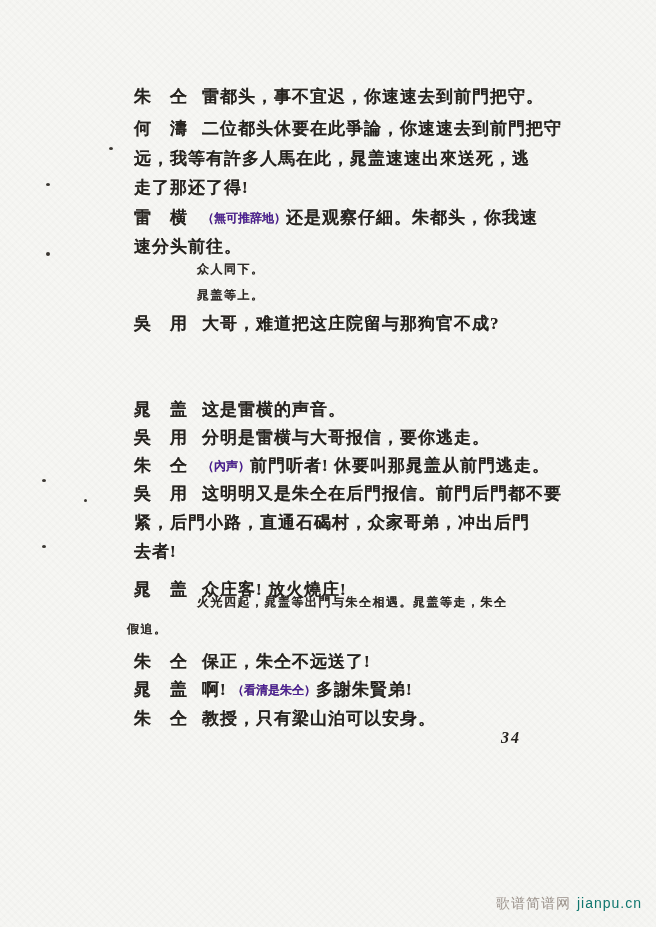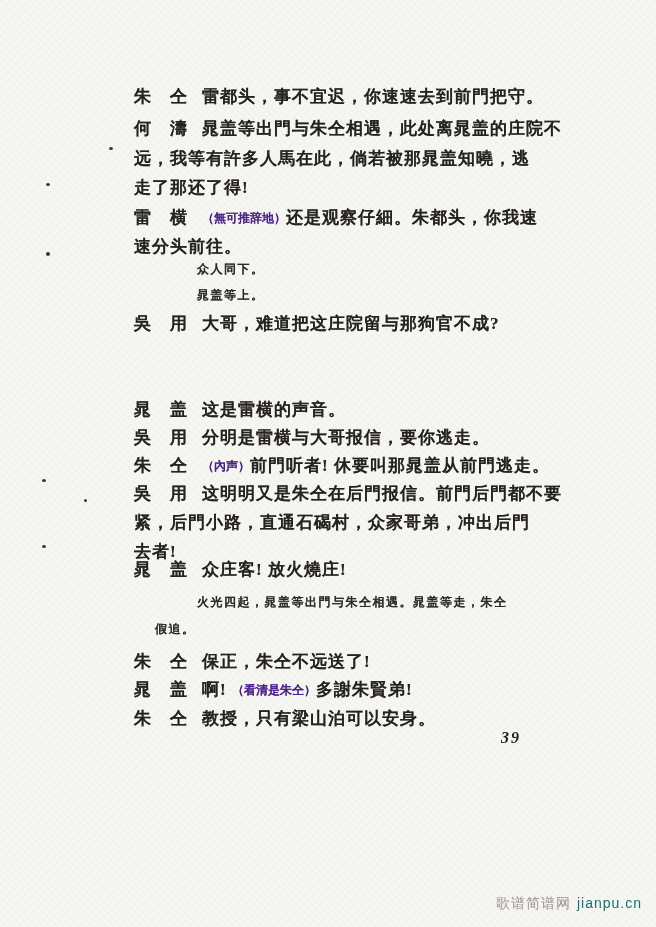--- a/index.html
+++ b/index.html
@@ -23,21 +23,21 @@
     display:inline-block;min-width:51px;margin-right:14px;
   }
   .paren{
     font-size:12px;font-weight:bold;letter-spacing:0;
     position:relative;top:-1px;color:#4c1d95;
   }
   .stage{
     left:197px;font-size:12px;letter-spacing:1.5px;
     font-weight:bold;color:#2e2a26;
   }
-  .stage-cont{left:127px;margin-left:28px;}
+  .stage-cont{left:127px;}
   .pagenum{
     position:absolute;left:501px;top:729px;
     font-size:16px;font-weight:bold;font-style:italic;
     letter-spacing:2px;color:#26231f;
   }
   .watermark{
     position:absolute;top:895px;right:14px;white-space:nowrap;
     font-family:"Liberation Sans","DejaVu Sans",sans-serif;
     font-size:14px;letter-spacing:1px;
   }
@@ -48,24 +48,24 @@
 </head>
 <body>
 
 <div class="page">
 
   <div class="line" style="top:85px">
     <span class="speaker">朱　仝</span><span>雷都头，事不宜迟，你速速去到前門把守。</span>
   </div>
 
   <div class="line" style="top:117px">
-    <span class="speaker">何　濤</span><span>晁盖等出門与朱仝相遇，此处离晁盖的庄院不</span>
+    <span class="speaker">何　濤</span><span>二位都头休要在此爭論，你速速去到前門把守</span>
   </div>
   <div class="line" style="top:147px">
-    <span>远，我等有許多人馬在此，倘若被那晁盖知曉，逃</span>
+    <span>远，我等有許多人馬在此，晁盖速速出來送死，逃</span>
   </div>
   <div class="line" style="top:176px">
     <span>走了那还了得!</span>
   </div>
 
   <div class="line" style="top:206px">
     <span class="speaker">雷　横</span><span class="paren">（無可推辞地）</span><span>还是观察仔細。朱都头，你我速</span>
   </div>
   <div class="line" style="top:235px">
     <span>速分头前往。</span>
@@ -93,42 +93,42 @@
   <div class="line" style="top:482px">
     <span class="speaker">吳　用</span><span>这明明又是朱仝在后門报信。前門后門都不要</span>
   </div>
   <div class="line" style="top:511px">
     <span>紧，后門小路，直通石碣村，众家哥弟，冲出后門</span>
   </div>
   <div class="line" style="top:540px">
     <span>去者!</span>
   </div>
 
-  <div class="line" style="top:558px">
+  <div class="line" style="top:578px">
     <span class="speaker">晁　盖</span><span>众庄客! 放火燒庄!</span>
   </div>
 
   <div class="line stage" style="top:594px">
     <span>火光四起，晁盖等出門与朱仝相遇。晁盖等走，朱仝</span>
   </div>
   <div class="line stage stage-cont" style="top:621px">
     <span>假追。</span>
   </div>
 
   <div class="line" style="top:650px">
     <span class="speaker">朱　仝</span><span>保正，朱仝不远送了!</span>
   </div>
   <div class="line" style="top:678px">
     <span class="speaker">晁　盖</span><span>啊! </span><span class="paren">（看清是朱仝）</span><span>多謝朱賢弟!</span>
   </div>
   <div class="line" style="top:707px">
     <span class="speaker">朱　仝</span><span>教授，只有梁山泊可以安身。</span>
   </div>
 
-  <div class="pagenum">39</div>
+  <div class="pagenum">34</div>
 
   <div class="speck" style="left:109px;top:147px;width:4px;height:3px"></div>
   <div class="speck" style="left:46px;top:183px;width:4px;height:3px"></div>
   <div class="speck" style="left:46px;top:252px;width:4px;height:4px"></div>
   <div class="speck" style="left:42px;top:479px;width:4px;height:3px"></div>
   <div class="speck" style="left:84px;top:499px;width:3px;height:3px"></div>
   <div class="speck" style="left:42px;top:545px;width:4px;height:3px"></div>
 
   <div class="watermark">
     <span class="wm-name">歌谱简谱网</span><span class="wm-url">jianpu.cn</span>

